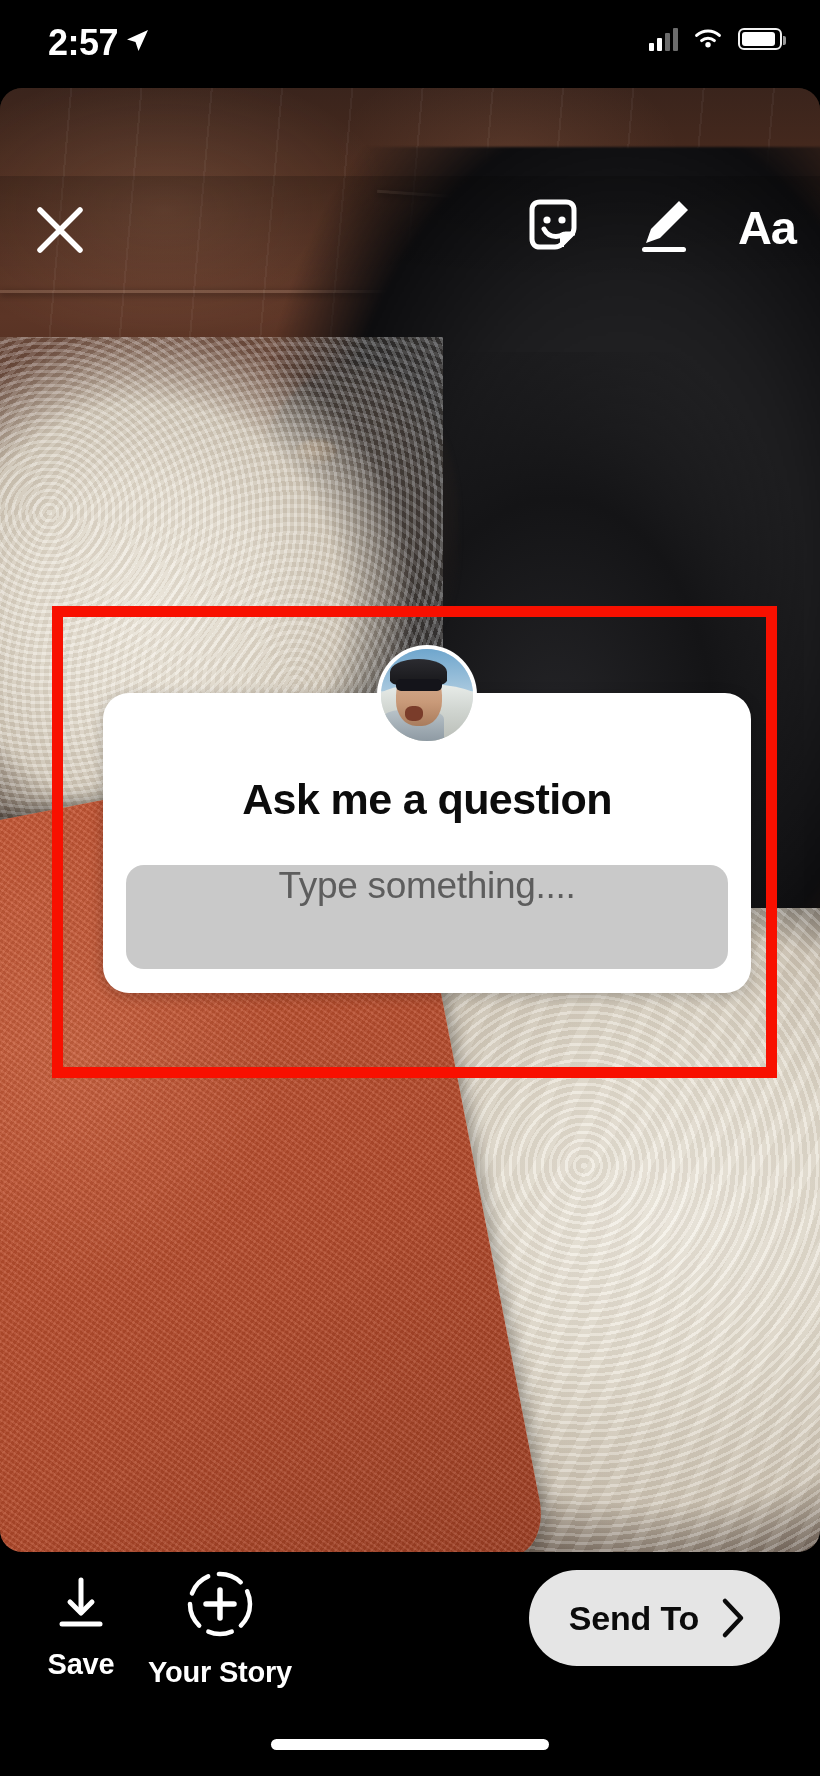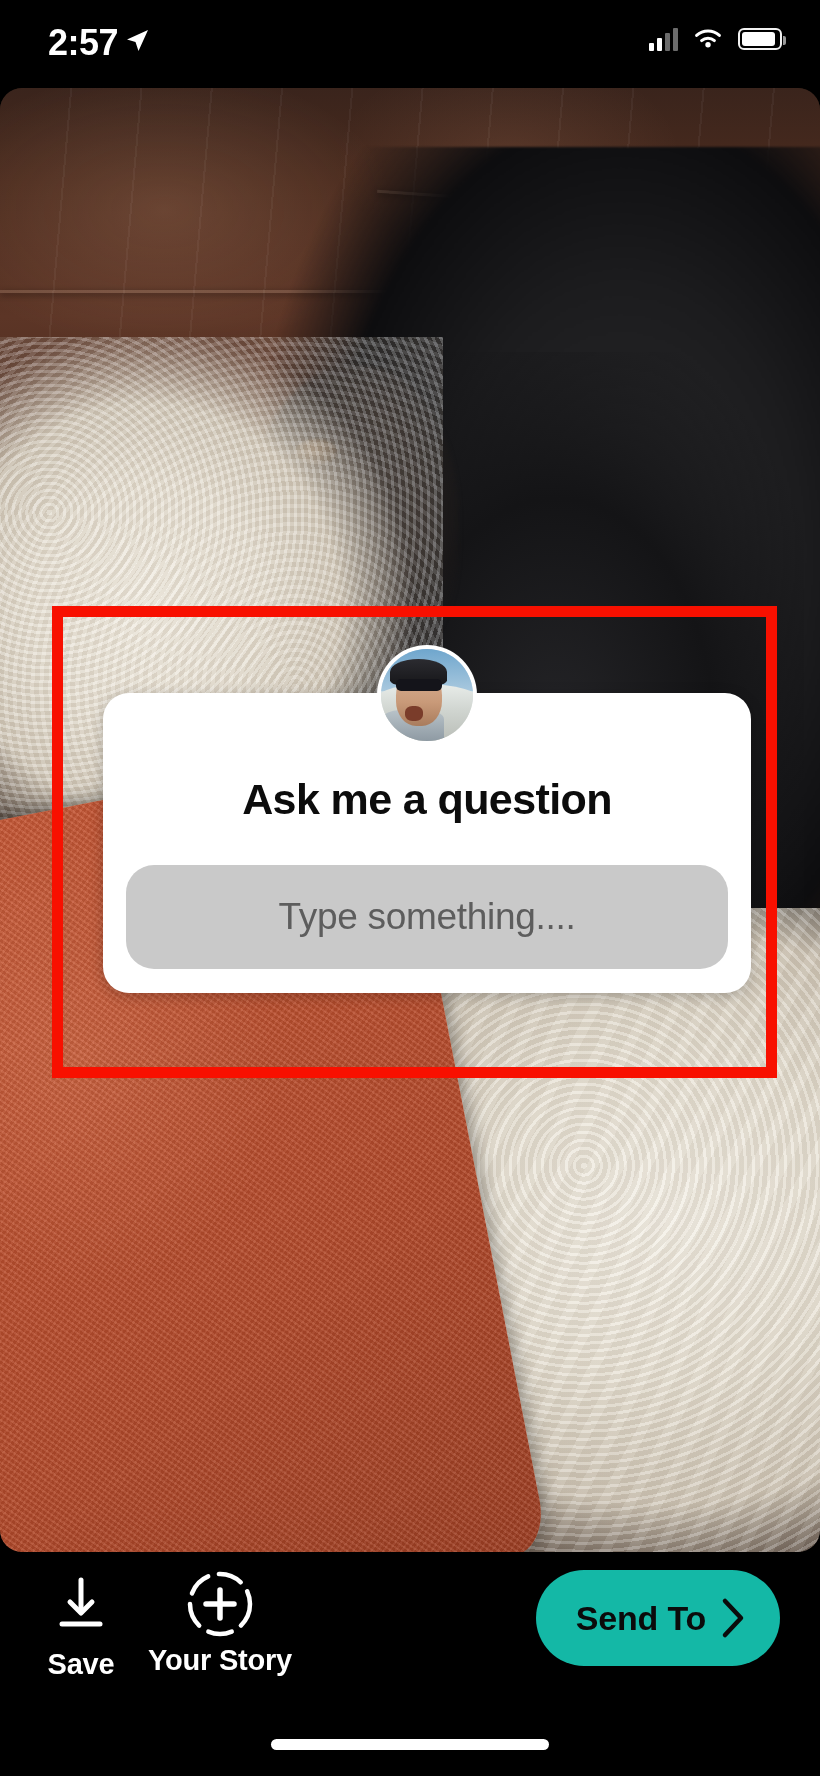--- a/index.html
+++ b/index.html
@@ -215,22 +215,22 @@
     background:#7a3c2a;
   }
   .sticker-title{
     position:absolute; left:0; right:0; top:82px;
     text-align:center;
     font-size:43px; font-weight:700; color:#0c0c0c;
     letter-spacing:-.6px;
   }
   .sticker-input{
     position:absolute; left:23px; right:23px; top:172px; height:104px;
-    background:#c9c9c9; border-radius:28px;
-    display:flex; align-items:center; justify-content:center;
+    background:#c9c9c9; border-radius:18px;
+    display:flex; align-items:flex-start; justify-content:center;
     cursor:text;
   }
   .sticker-input span{
     color:#5d5d5d; font-size:37px; letter-spacing:-.3px;
   }
 
   
   .annot{
     position:absolute; left:52px; top:606px;
     width:725px; height:472px;
@@ -247,26 +247,26 @@
   .ba-item{
     position:absolute; display:flex; flex-direction:column;
     align-items:center; cursor:pointer;
   }
   .ba-save { left:26px; top:22px; width:110px; }
   .ba-story{ left:150px; top:16px; width:140px; }
   .ba-label{
     color:#fff; font-size:29px; font-weight:700; letter-spacing:-.2px;
     margin-top:12px; white-space:nowrap;
   }
-  .ba-story .ba-label{ margin-top:4px; }
+  .ba-story .ba-label{ margin-top:16px; }
   .sendto{
     position:absolute; right:40px; top:18px;
     height:96px; padding:0 34px 0 40px;
-    background:#14b8a6; border-radius:48px;
-    display:flex; align-items:center; gap:14px;
+    background:#e5e5e5; border-radius:48px;
+    display:flex; align-items:center; gap:21px;
     cursor:pointer;
   }
   .sendto span{
     color:#0b0b0b; font-size:34px; font-weight:700; letter-spacing:-.2px;
   }
   .home-indicator{
     position:absolute; left:50%; transform:translateX(-50%);
     bottom:26px; width:278px; height:11px;
     background:#fff; border-radius:6px;
   }
@@ -307,20 +307,45 @@
       </div>
       <div class="p-dog"></div>
       <div class="p-dog2"></div>
       <div class="p-snout"></div>
       <div class="p-eye"></div>
       <div class="p-blanket"></div>
       <div class="p-blanket2"></div>
       <div class="p-pillow"></div>
     </div>
 
+    <div class="toolbar">
+      <svg class="tb-close" viewBox="0 0 56 56">
+        <path d="M8 8 L48 48 M48 8 L8 48" stroke="#fff" stroke-width="5.5" stroke-linecap="round"></path>
+      </svg>
+      <div class="tb-right">
+        <div class="tb-icon">
+          <svg width="62" height="62" viewBox="0 0 62 62">
+            <path d="M14 6h26c5 0 8 3 8 8v18c0 3-1 5-3 7l-9 9c-2 2-4 3-7 3H14c-5 0-8-3-8-8V14c0-5 3-8 8-8z" fill="none" stroke="#fff" stroke-width="5"></path>
+            <circle cx="21" cy="24" r="3.6" fill="#fff"></circle>
+            <circle cx="36" cy="24" r="3.6" fill="#fff"></circle>
+            <path d="M18 33c2.5 5 7 7.5 12 7.5 3 0 5.5-.8 7.5-2.2" stroke="#fff" stroke-width="5" fill="none" stroke-linecap="round"></path>
+            <path d="M36 51V41c0-2 1.5-3.5 3.5-3.5H49" stroke="#fff" stroke-width="4" fill="#fff"></path>
+          </svg>
+        </div>
+        <div class="tb-icon">
+          <svg width="58" height="60" viewBox="0 0 58 60">
+            <path d="M45 4 L54 13 L26 41 L12 46 L17 32 Z" fill="#fff"></path>
+            <rect x="8" y="50" width="44" height="5" rx="2.5" fill="#fff"></rect>
+          </svg>
+        </div>
+        <div class="tb-icon">
+          <span class="tb-aa">Aa</span>
+        </div>
+      </div>
+    </div>
 
   </div>
 
   <div class="sticker">
     <div class="sticker-avatar">
       <div class="av-img">
         <div class="av-sky"></div>
         <div class="av-snow"></div>
         <div class="av-body"></div>
         <div class="av-face"></div>

